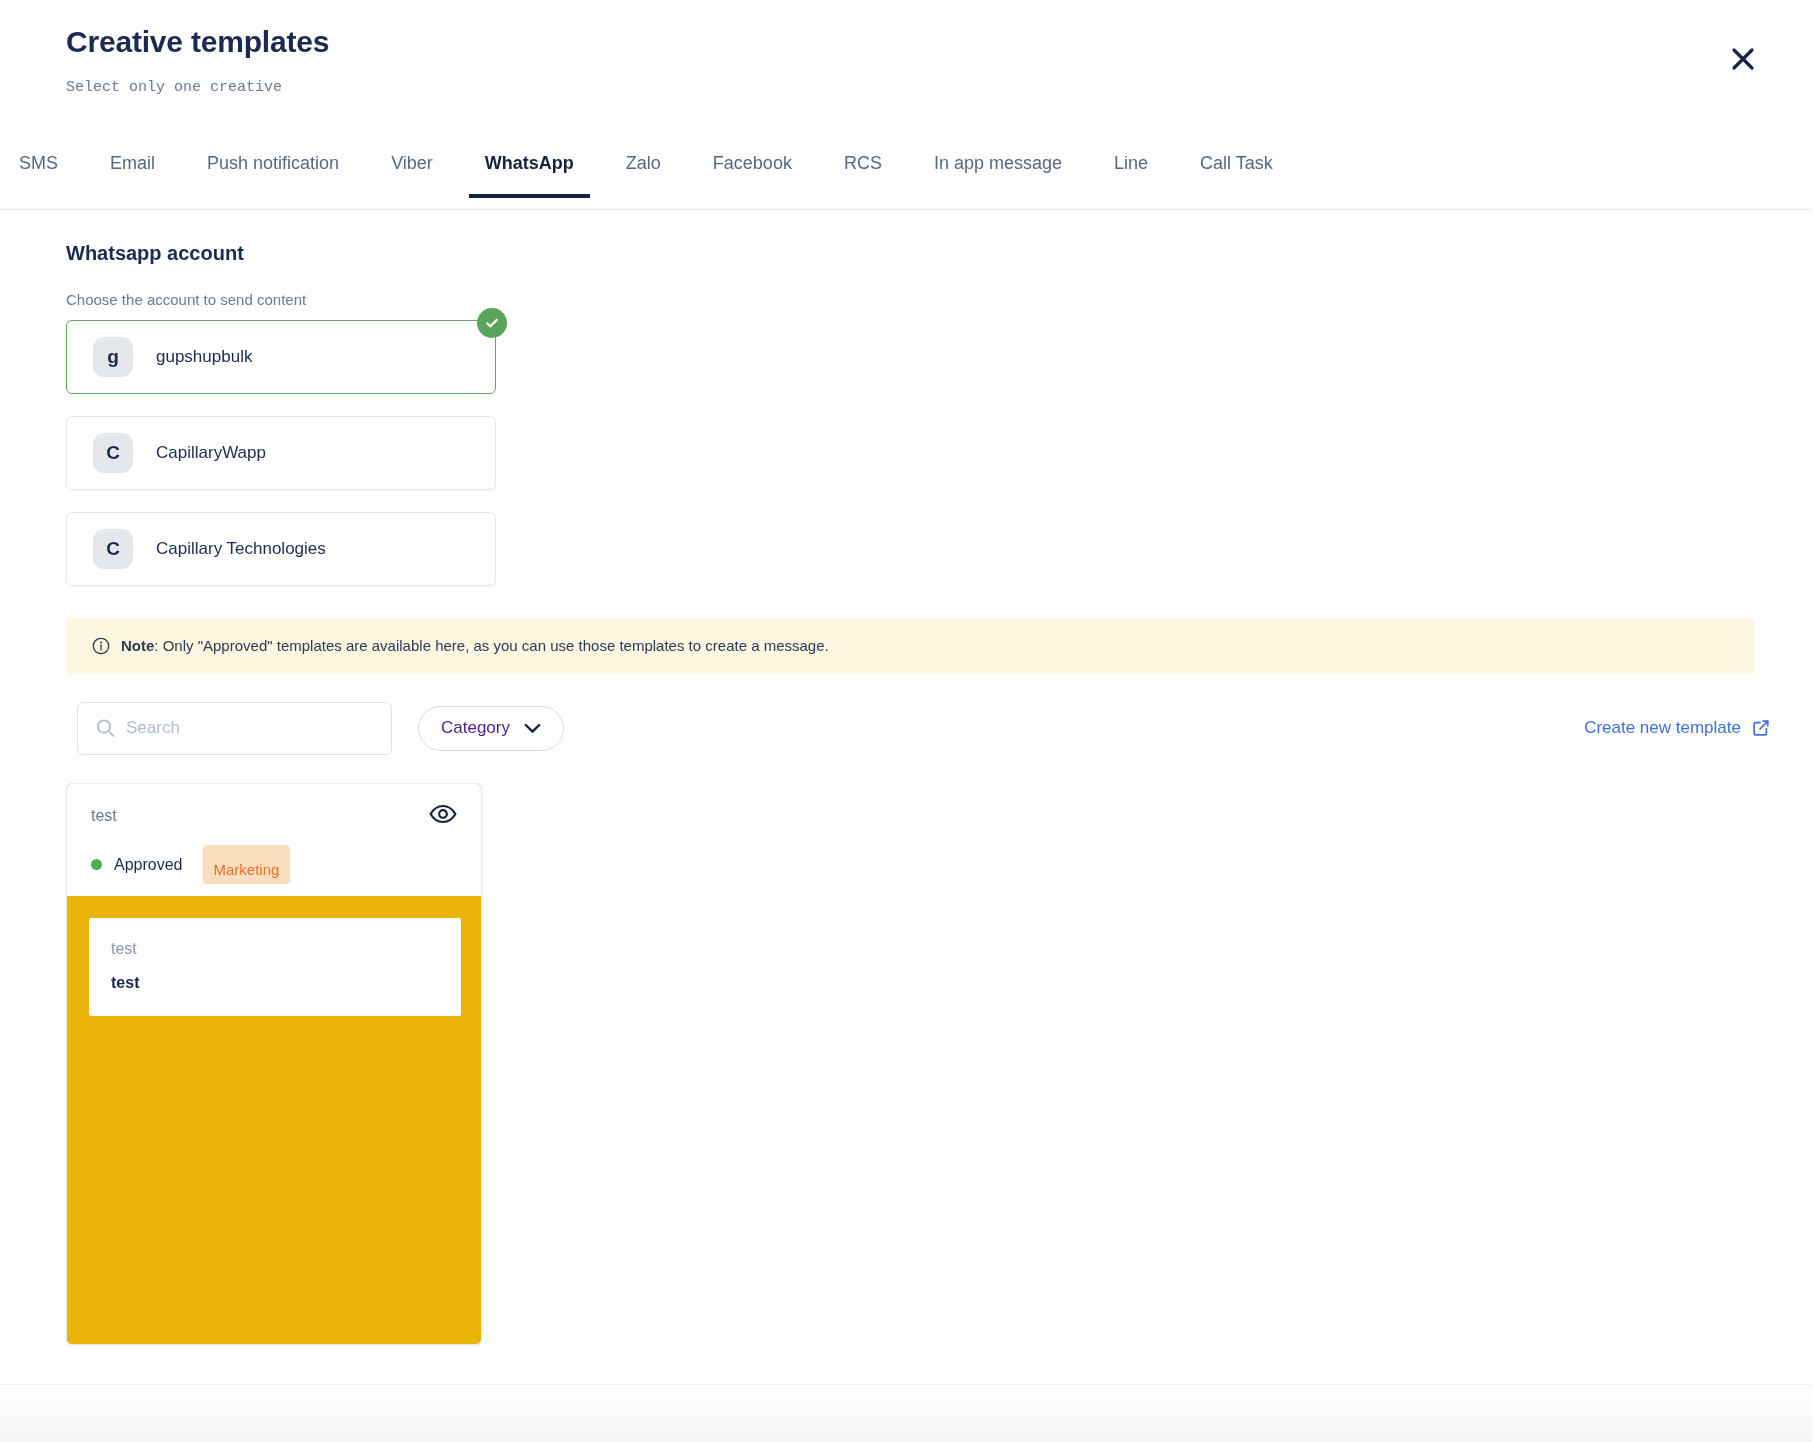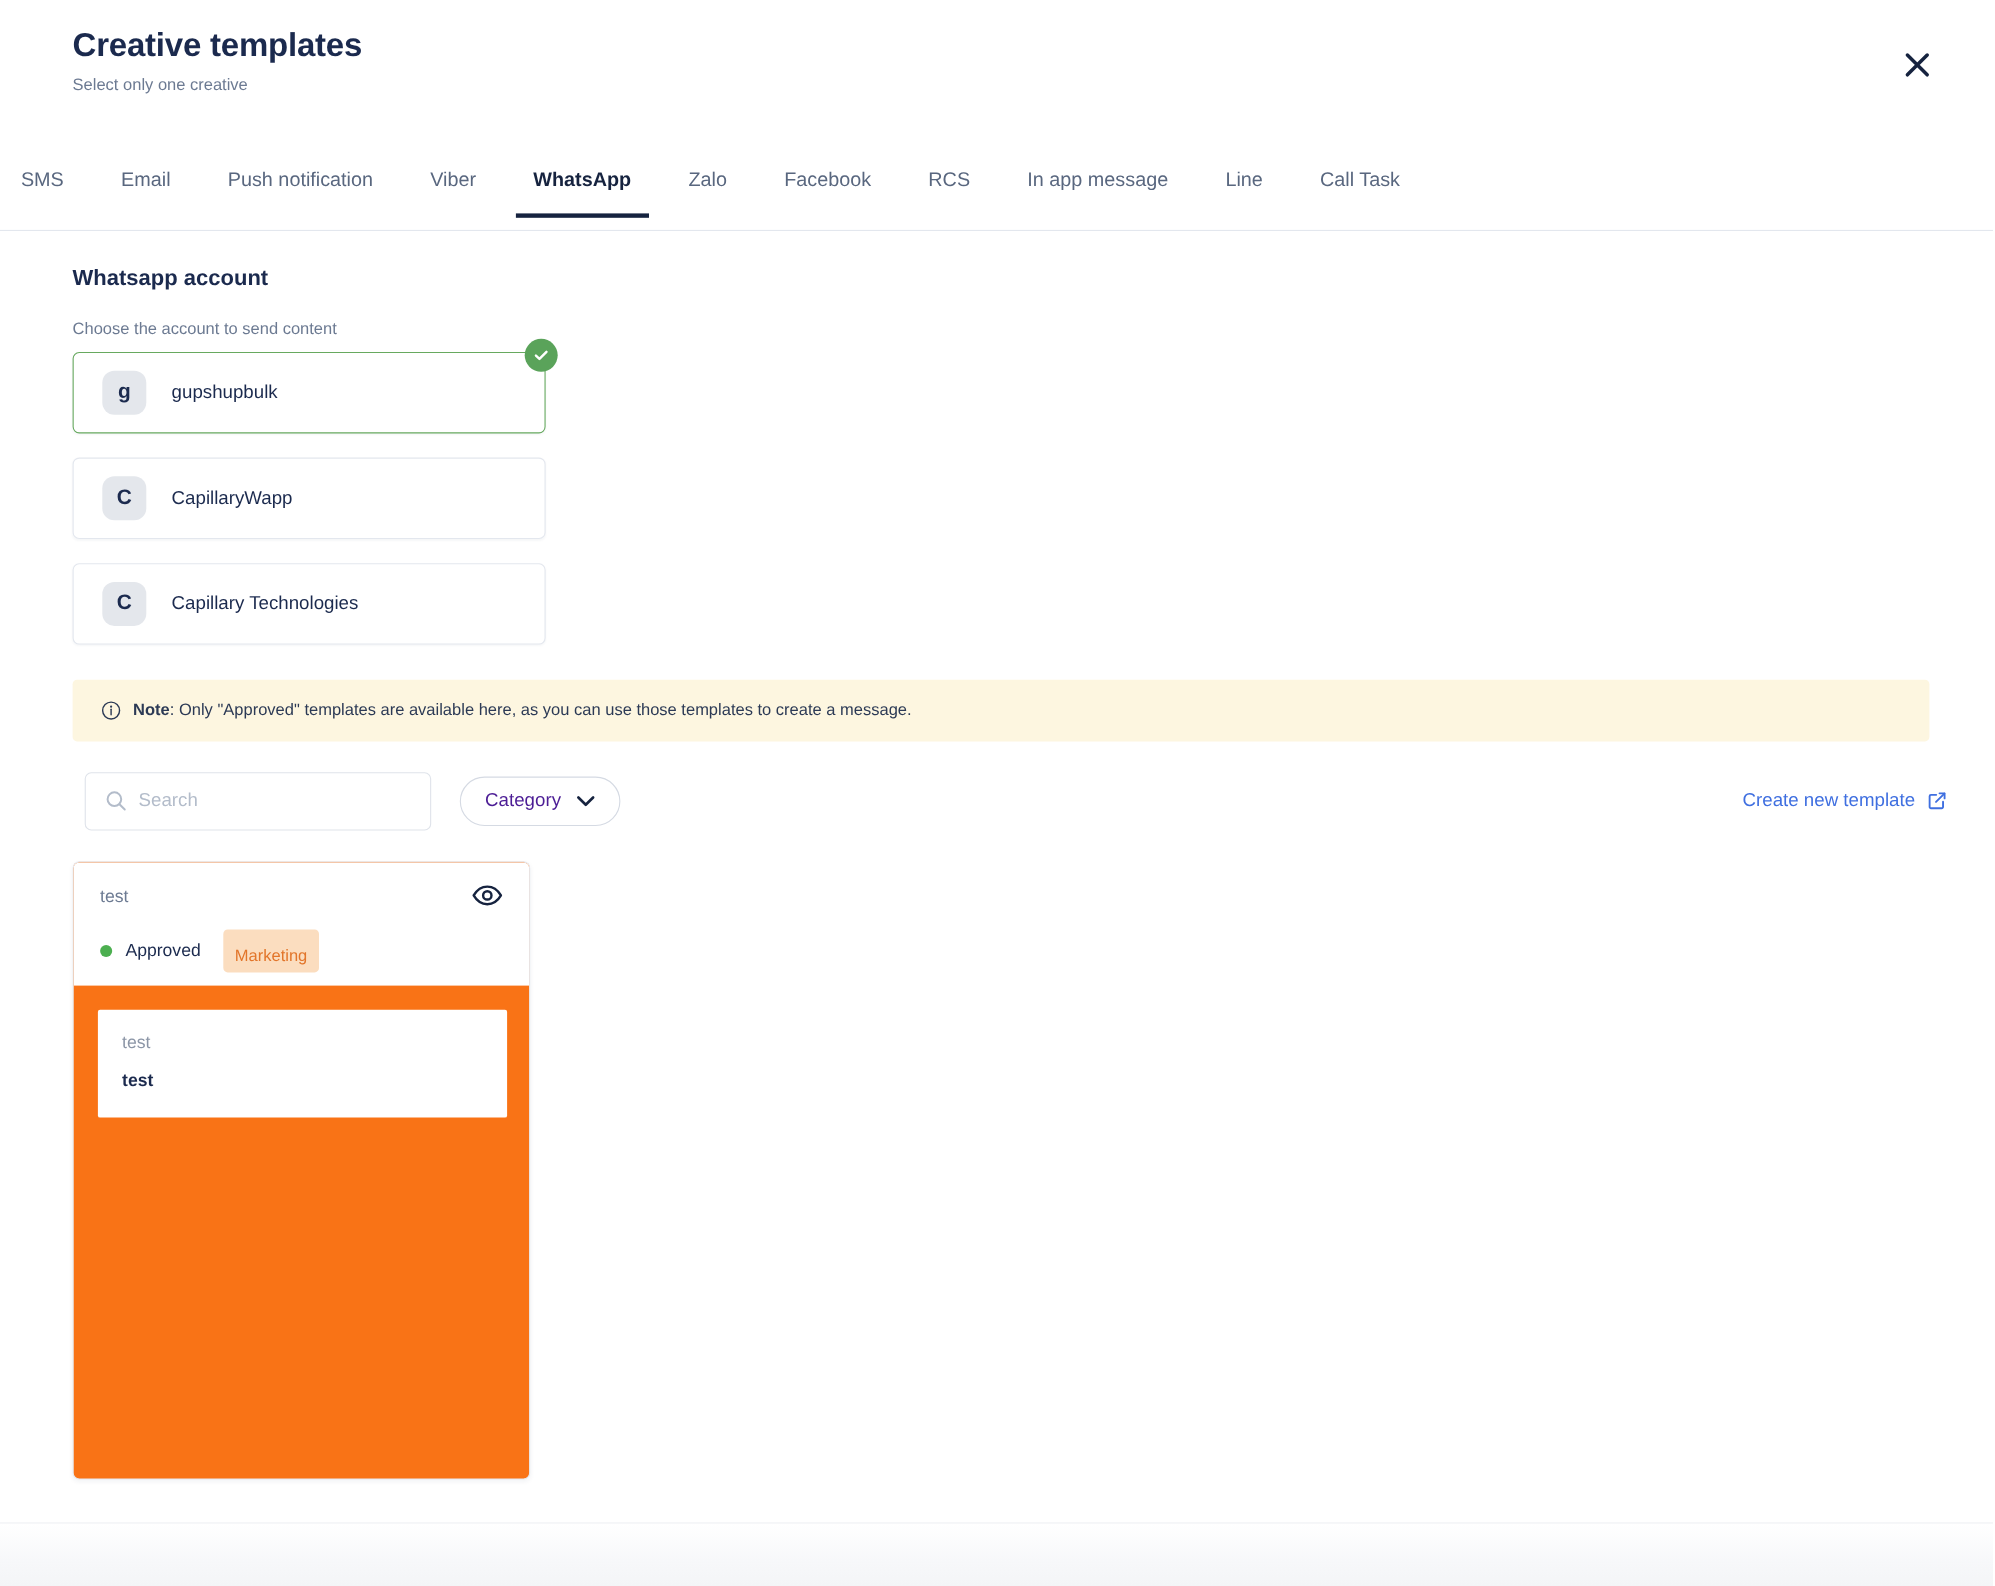--- a/index.html
+++ b/index.html
@@ -28,24 +28,25 @@
     right: 0;
   }
   .page-title {
     font-size: 30px;
     font-weight: bold;
     color: #1b2a4e;
     letter-spacing: -0.2px;
     line-height: 40px;
   }
   .page-subtitle {
-    margin-top: 6px;
+    margin-top: 16px;
     font-size: 15px;
     color: #6c7a92;
     line-height: 20px;
+    font-family: Liberation Mono, monospace;
   }
   .close-button {
     position: absolute;
     top: 36px;
     right: 46px;
     width: 46px;
     height: 46px;
     display: flex;
     align-items: center;
     justify-content: center;
@@ -256,21 +257,21 @@
   .template-grid {
     position: absolute;
     top: 783px;
     left: 66px;
   }
   .template-card {
     width: 416px;
     height: 562px;
     border: 1px solid #e7eaf0;
     border-radius: 6px;
-    background: #f97316;
+    background: #eab308;
     overflow: hidden;
     cursor: pointer;
     box-shadow: 0 2px 4px rgba(27, 42, 78, 0.05);
   }
   .template-head {
     background: #ffffff;
     padding: 22px 24px 20px 24px;
     height: 112px;
   }
   .template-head-top {

